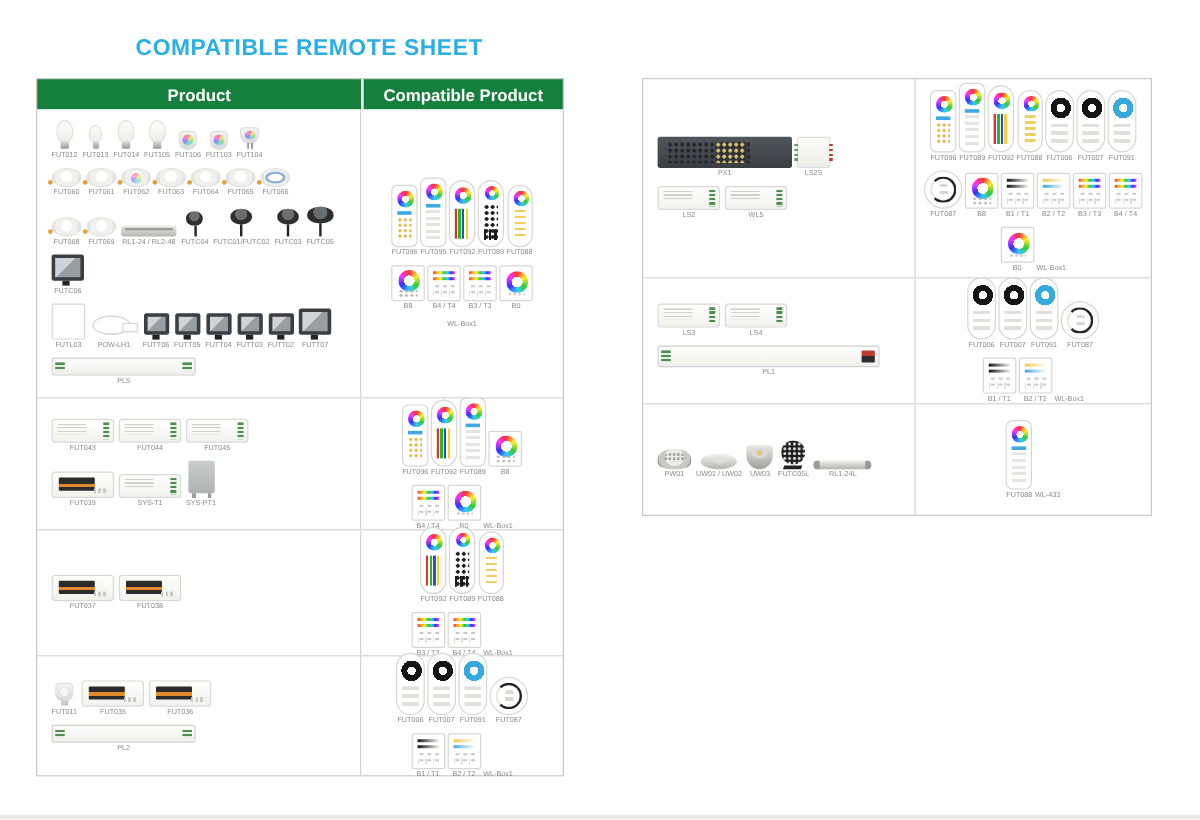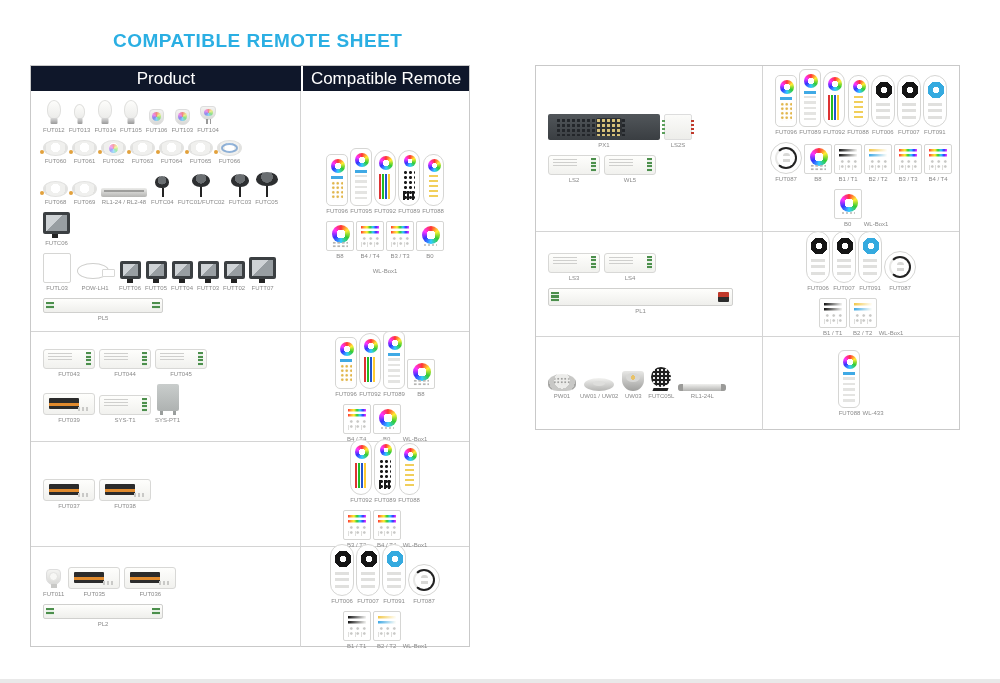--- a/index.html
+++ b/index.html
@@ -11,21 +11,21 @@
   .page-title{
     position:absolute;left:113px;top:30px;
     font-size:19px;font-weight:bold;letter-spacing:.5px;color:#2bafe3;
   }
   
   .sheet-table{position:absolute;background:#fff;border:1px solid #c9c9c9;box-sizing:border-box;}
   #left-table{left:30px;top:65px;width:440px;height:582px;}
   #right-table{left:535px;top:65px;width:425px;height:365px;}
   .thead{display:flex;height:25px;}
   .thead .hcell{
-    background:#0f172a;color:#fff;font-size:17px;font-weight:normal;
+    background:#15803d;color:#fff;font-size:14px;font-weight:bold;
     display:flex;align-items:center;justify-content:center;box-sizing:border-box;
   }
   .thead .hcell.products-h{width:270px;margin-right:2px;}
   .thead .hcell.remotes-h{flex:1;}
   .trow{display:flex;border-top:1px solid #d4d4d4;box-sizing:border-box;}
   #left-table .trow:first-child{border-top:none;}
   .cell{
     box-sizing:border-box;display:flex;flex-wrap:wrap;
     align-items:flex-end;align-content:center;padding:4px 6px;
   }
@@ -150,21 +150,21 @@
   .panel-bars-rgb::after,.panel-bars-dim::after,.panel-bars-cct::after{left:4px;right:4px;bottom:3px;height:11px;background:radial-gradient(#c9c9c7 1.4px,transparent 1.7px) 0 0/6.5px 5px,repeating-linear-gradient(90deg,#dededc 0 1px,transparent 1px 6.5px) 0 100%/100% 5px no-repeat;}
 </style>
 </head>
 <body>
 
 <div class="page-title">COMPATIBLE REMOTE SHEET</div>
 
 <div class="sheet-table" id="left-table">
   <div class="thead">
     <div class="hcell products-h">Product</div>
-    <div class="hcell remotes-h">Compatible Remote</div>
+    <div class="hcell remotes-h">Compatible Product</div>
   </div>
   <div id="left-rows">
       <div class="trow">
         <div class="cell products">
           <div class="item">
             <div class="icon ic-bulb"></div>
             <div class="lbl">FUT012</div>
           </div>
           <div class="item">
             <div class="icon ic-bulb-candle"></div>

